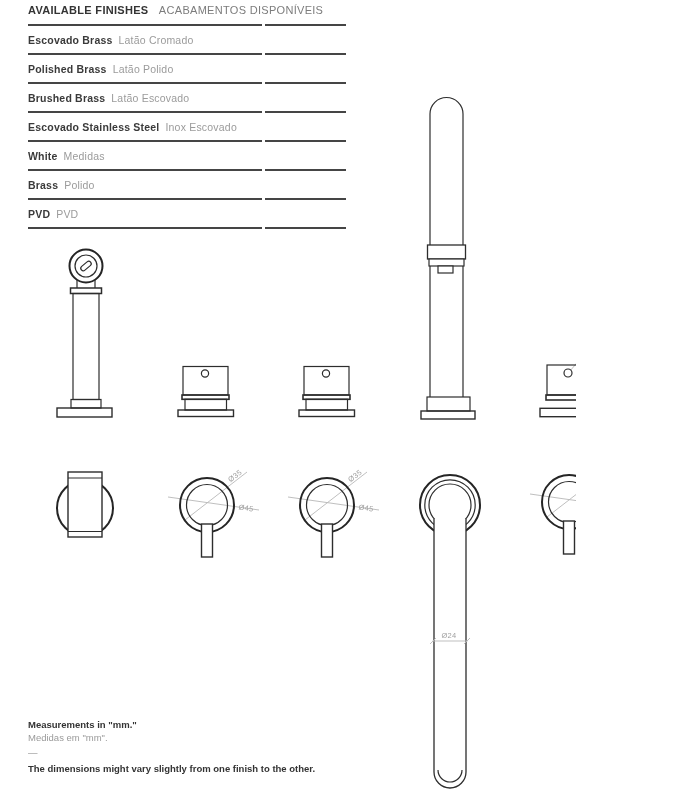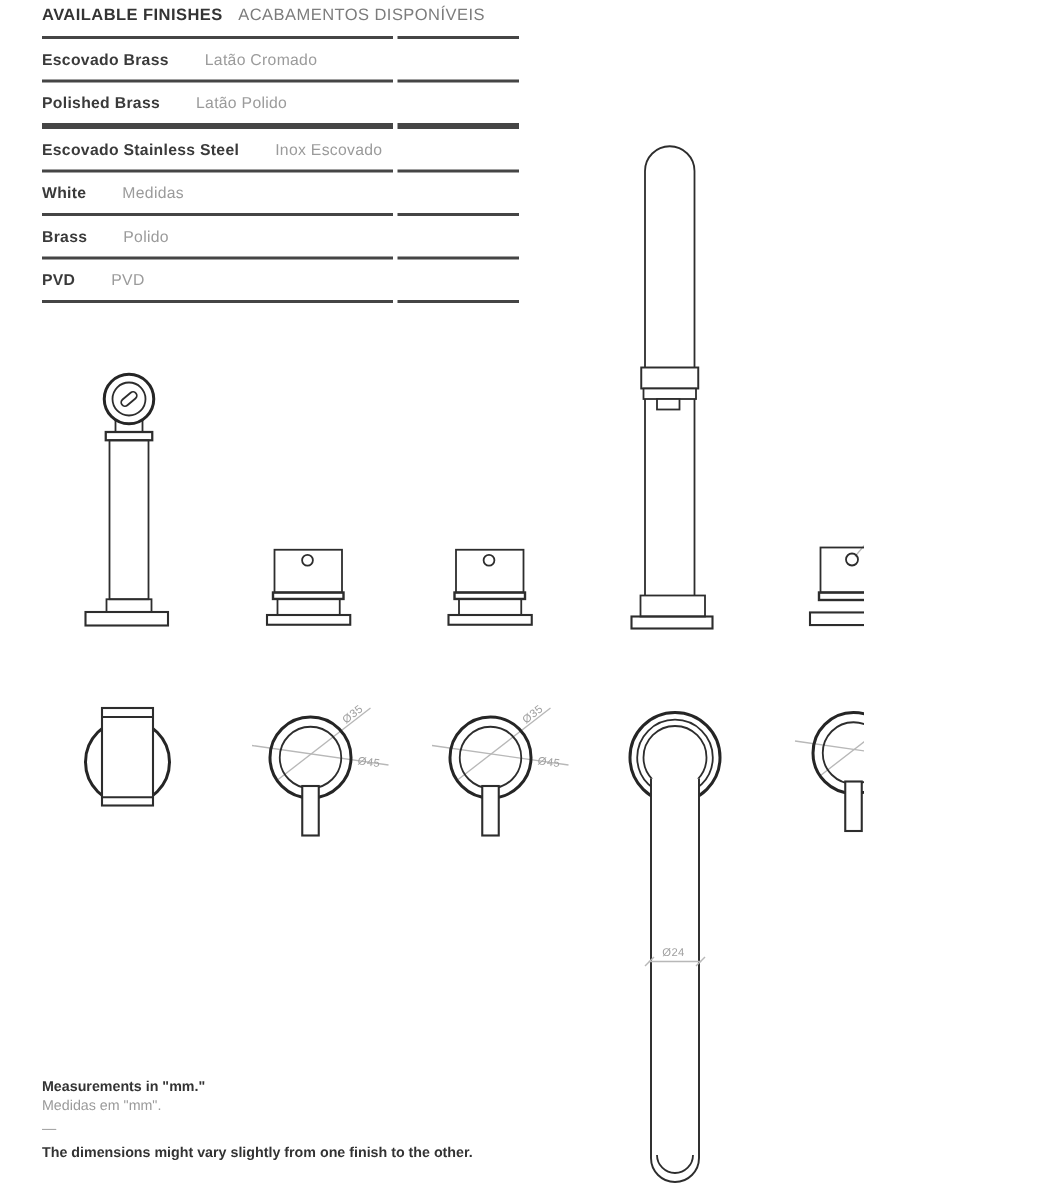--- a/index.html
+++ b/index.html
@@ -10,21 +10,21 @@
   .t-en{font-weight:bold;color:#343434;}
   .t-pt{color:#7c7c7c;margin-left:7px;}
   
   .finishes{position:absolute;left:28px;top:24px;width:318px;}
   .rule{display:flex;gap:3px;height:2px;}
   .rule i{display:block;height:1.7px;background:#454545;}
   .rule .seg1{width:234px;}
   .rule .seg2{flex:1;}
   .frow{height:27px;display:flex;align-items:center;white-space:nowrap;}
   .f-en{font-weight:bold;font-size:10.5px;color:#3a3a3a;letter-spacing:.2px;}
-  .f-pt{font-size:10.5px;color:#9b9b9b;margin-left:24px;letter-spacing:.2px;}
+  .f-pt{font-size:10.5px;color:#9b9b9b;margin-left:6px;letter-spacing:.2px;}
   
   svg.drawings{position:absolute;left:0;top:0;}
   .ln{stroke:#2d2d2d;stroke-width:1.2;fill:none;}
   .lnb{stroke:#252525;stroke-width:2;fill:none;}
   .fw{fill:#ffffff;}
   .dim{stroke:#b8b8b8;stroke-width:.9;fill:none;}
   .dim-t{font-size:7.5px;fill:#a0a0a0;letter-spacing:.3px;}
   
   .footer{position:absolute;left:28px;top:719px;font-size:9.5px;line-height:12.5px;white-space:nowrap;}
   .fn-b{font-weight:bold;color:#333333;}
@@ -55,20 +55,24 @@
         <i class="seg2"></i>
       </div>
     <div class="frow">
       <span class="f-en">Polished Brass</span>
       <span class="f-pt">Latão Polido</span>
     </div>
     <div class="rule">
         <i class="seg1"></i>
         <i class="seg2"></i>
       </div>
+    <div class="frow">
+      <span class="f-en">Brushed Brass</span>
+      <span class="f-pt">Latão Escovado</span>
+    </div>
     <div class="rule">
         <i class="seg1"></i>
         <i class="seg2"></i>
       </div>
     <div class="frow">
       <span class="f-en">Escovado Stainless Steel</span>
       <span class="f-pt">Inox Escovado</span>
     </div>
     <div class="rule">
         <i class="seg1"></i>

